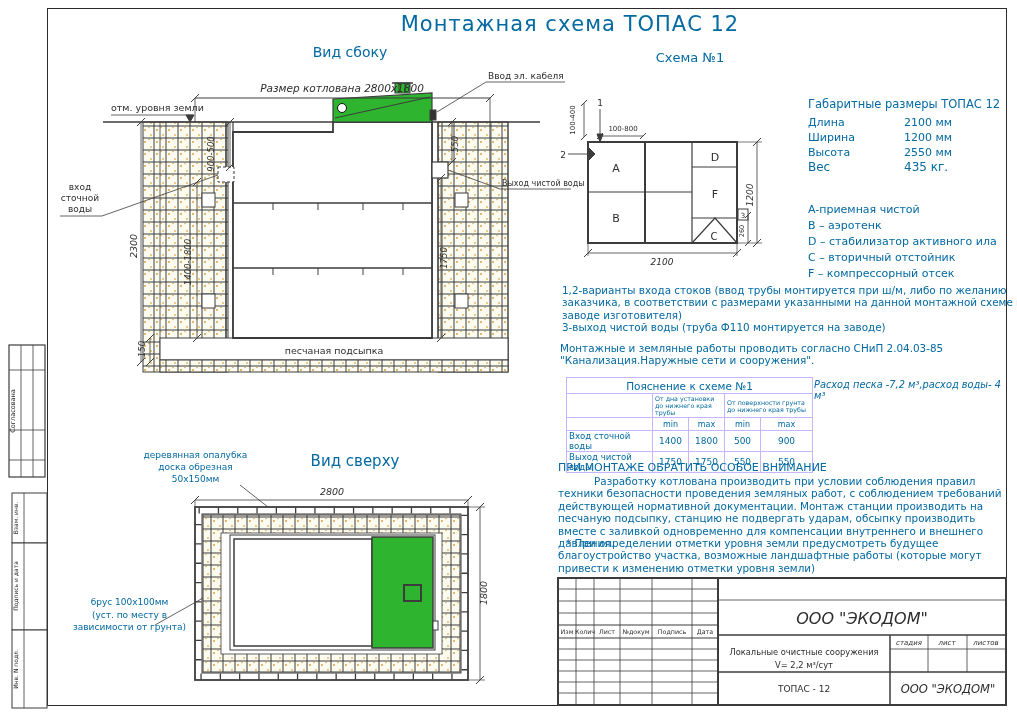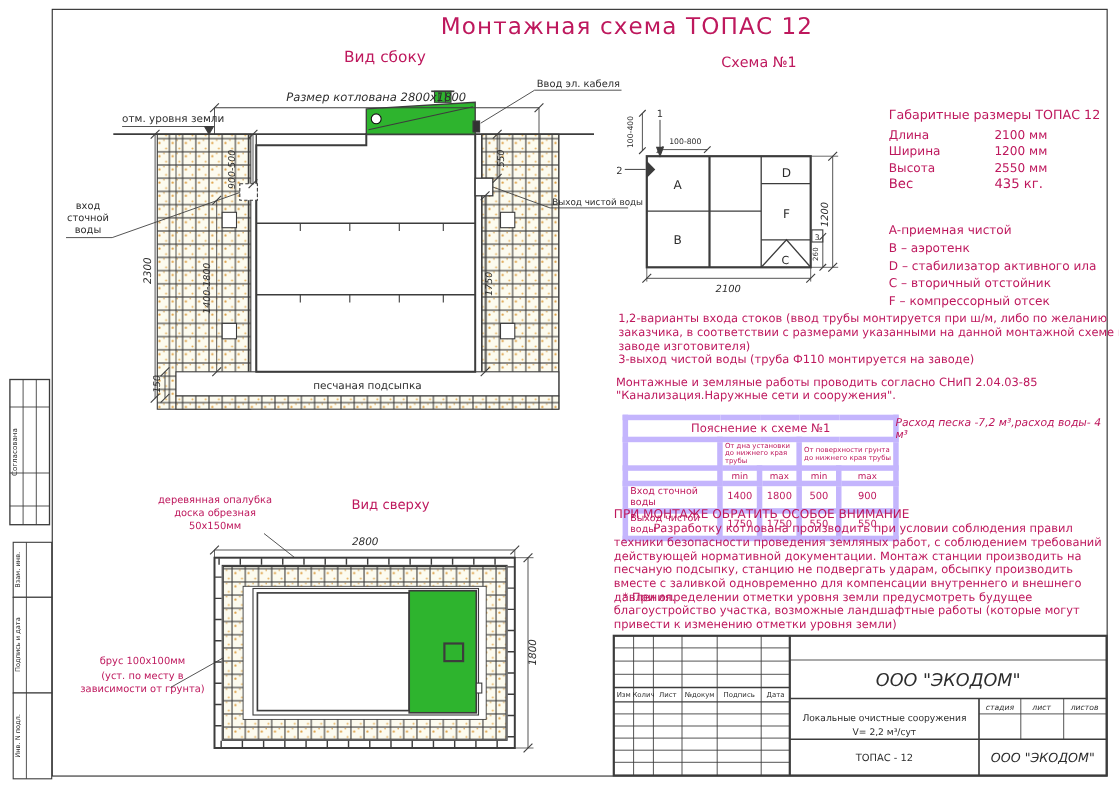--- a/index.html
+++ b/index.html
@@ -1,27 +1,27 @@
 <!DOCTYPE html>
 <html><head>
 <meta charset="utf-8">
 <style>
   html,body{margin:0;padding:0;background:#fff;}
   #sheet{position:relative;width:1017px;height:714px;background:#fff;overflow:hidden;
-         font-family:"DejaVu Sans",sans-serif;color:#be185d;}
+         font-family:"DejaVu Sans",sans-serif;color:#0369a1;}
   .abs{position:absolute;}
   .frame{border:1.6px solid #2b2b2b;}
   .ctr{text-align:center;}
   .pre{white-space:pre-line;}
   svg{overflow:visible;}
   svg line, svg rect, svg polyline, svg path, svg polygon{stroke:#3c3c3c;}
   text.t{font-family:"DejaVu Sans",sans-serif;fill:#2d2d2d;}
   .it{font-style:italic;}
   table.ex{border-collapse:collapse;table-layout:fixed;background:#fff;}
-  table.ex td{border:5px solid #c4b5fd;padding:0 2px;overflow:hidden;}
+  table.ex td{border:1px solid #c4b5fd;padding:0 2px;overflow:hidden;}
   .tb-title{font-size:10.5px;text-align:center;}
   .grp{font-size:6.3px;line-height:7px;}
   .mm{font-size:8px;text-align:center;}
   .rowlab{font-size:8.6px;}
   .num{font-size:9px;text-align:center;}
 </style>
 </head>
 <body>
 
 <div id="sheet">
@@ -318,21 +318,21 @@
     </tr>
   </tbody>
     </table>
 
   <div class="abs it" style="left:814px;top:379px;width:200px;font-size:9.8px;">Расход песка -7,2 м³,расход воды- 4 м³</div>
 
   <div class="abs" style="left:558px;top:461px;width:460px;font-size:11px;">ПРИ МОНТАЖЕ ОБРАТИТЬ ОСОБОЕ ВНИМАНИЕ</div>
   <div class="abs" style="left:558px;top:475px;width:458px;font-size:10.4px;line-height:12.4px;text-indent:36px;">Разработку котлована производить при условии соблюдения правил техники безопасности проведения земляных работ, с соблюдением требований действующей нормативной документации. Монтаж станции производить на песчаную подсыпку, станцию не подвергать ударам, обсыпку производить вместе с заливкой одновременно для компенсации внутреннего и внешнего давления.</div>
   <div class="abs" style="left:558px;top:537px;width:458px;font-size:10.4px;line-height:12.4px;text-indent:8px;">* При определении отметки уровня земли предусмотреть будущее благоустройство участка, возможные ландшафтные работы (которые могут привести к изменению отметки уровня земли)</div>
 
-  <div class="abs ctr" style="left:290px;top:452px;width:130px;font-size:12px;">Вид сверху</div>
+  <div class="abs ctr" style="left:290px;top:452px;width:130px;font-size:15px;">Вид сверху</div>
 
   <div class="abs ctr pre" style="left:128px;top:449px;width:135px;font-size:9px;line-height:12px;">деревянная опалубка
 доска обрезная
 50х150мм</div>
 
   <div class="abs ctr pre" style="left:52px;top:596px;width:155px;font-size:9px;line-height:12.5px;">брус 100х100мм
 (уст. по месту в
 зависимости от грунта)</div>
 
   <svg class="abs" style="left:55px;top:445px;" width="470" height="262" viewBox="0 0 470 262">

